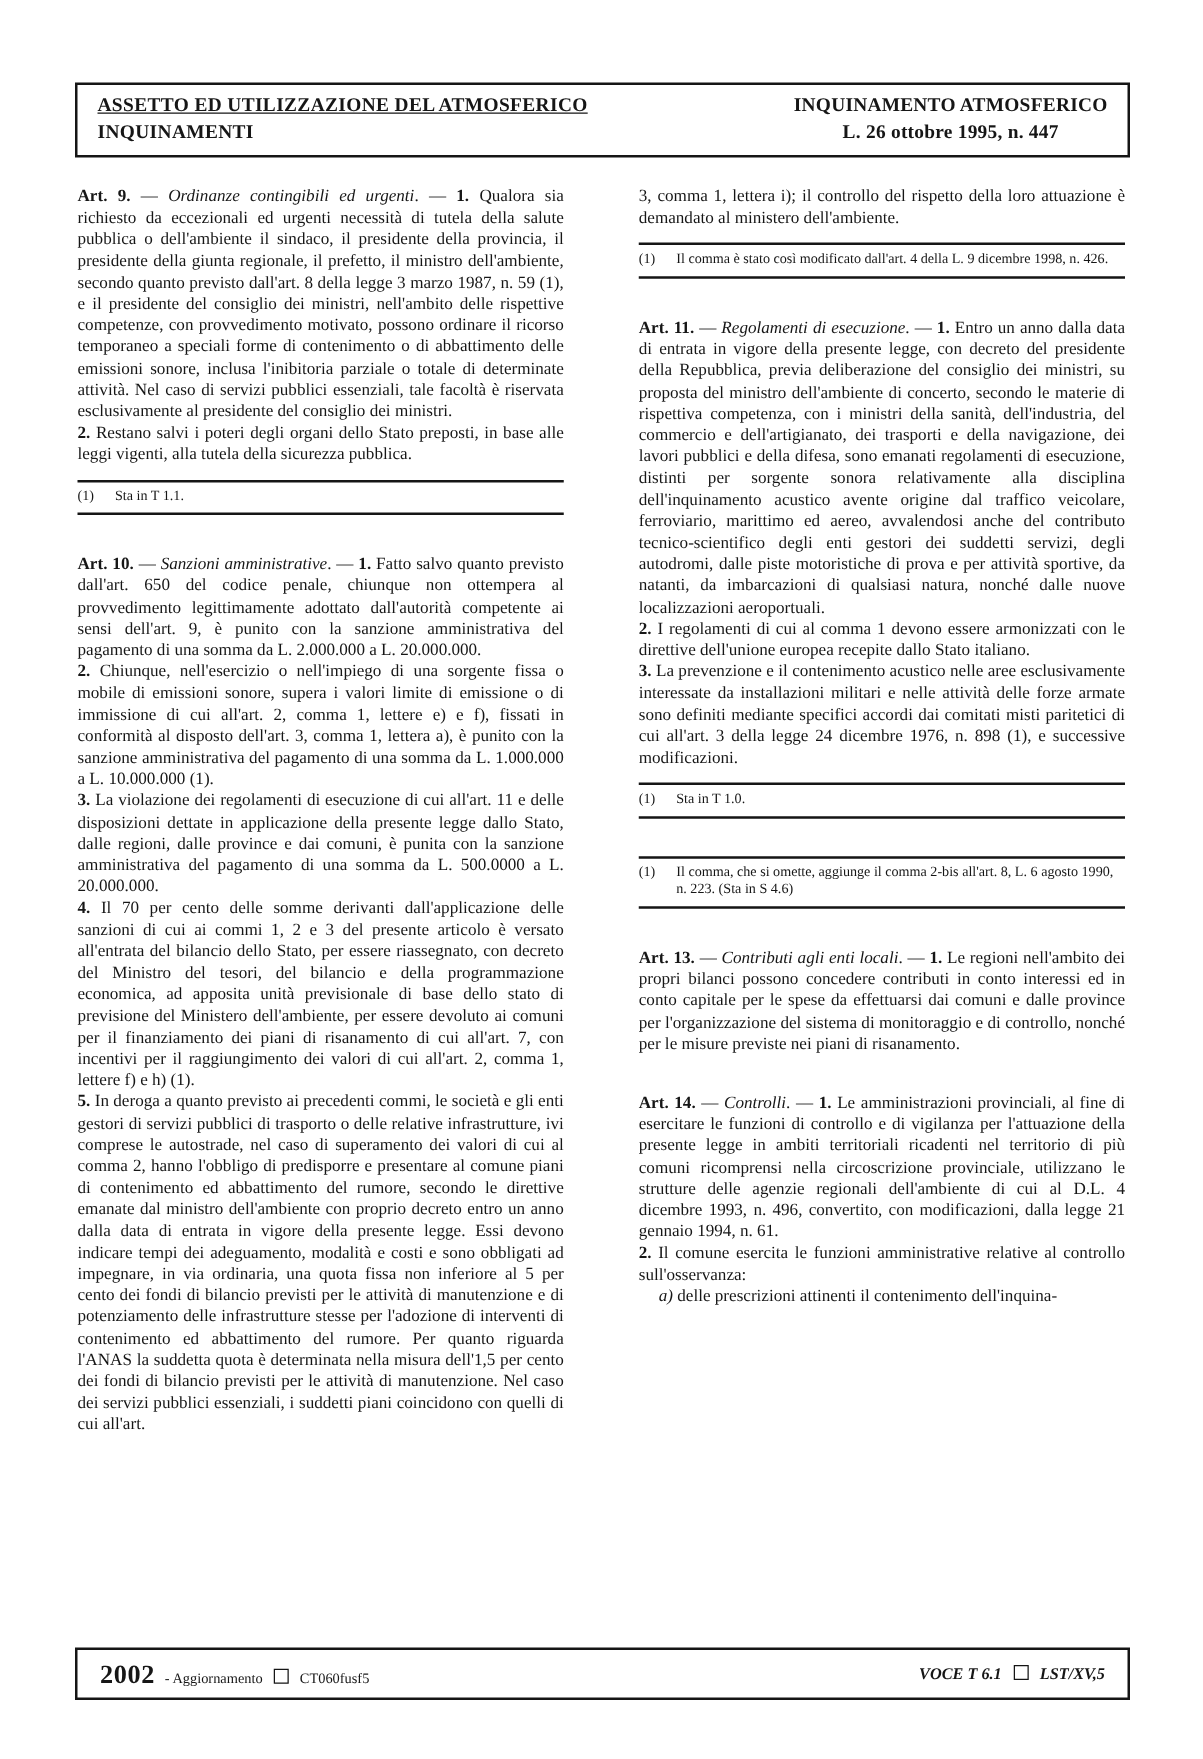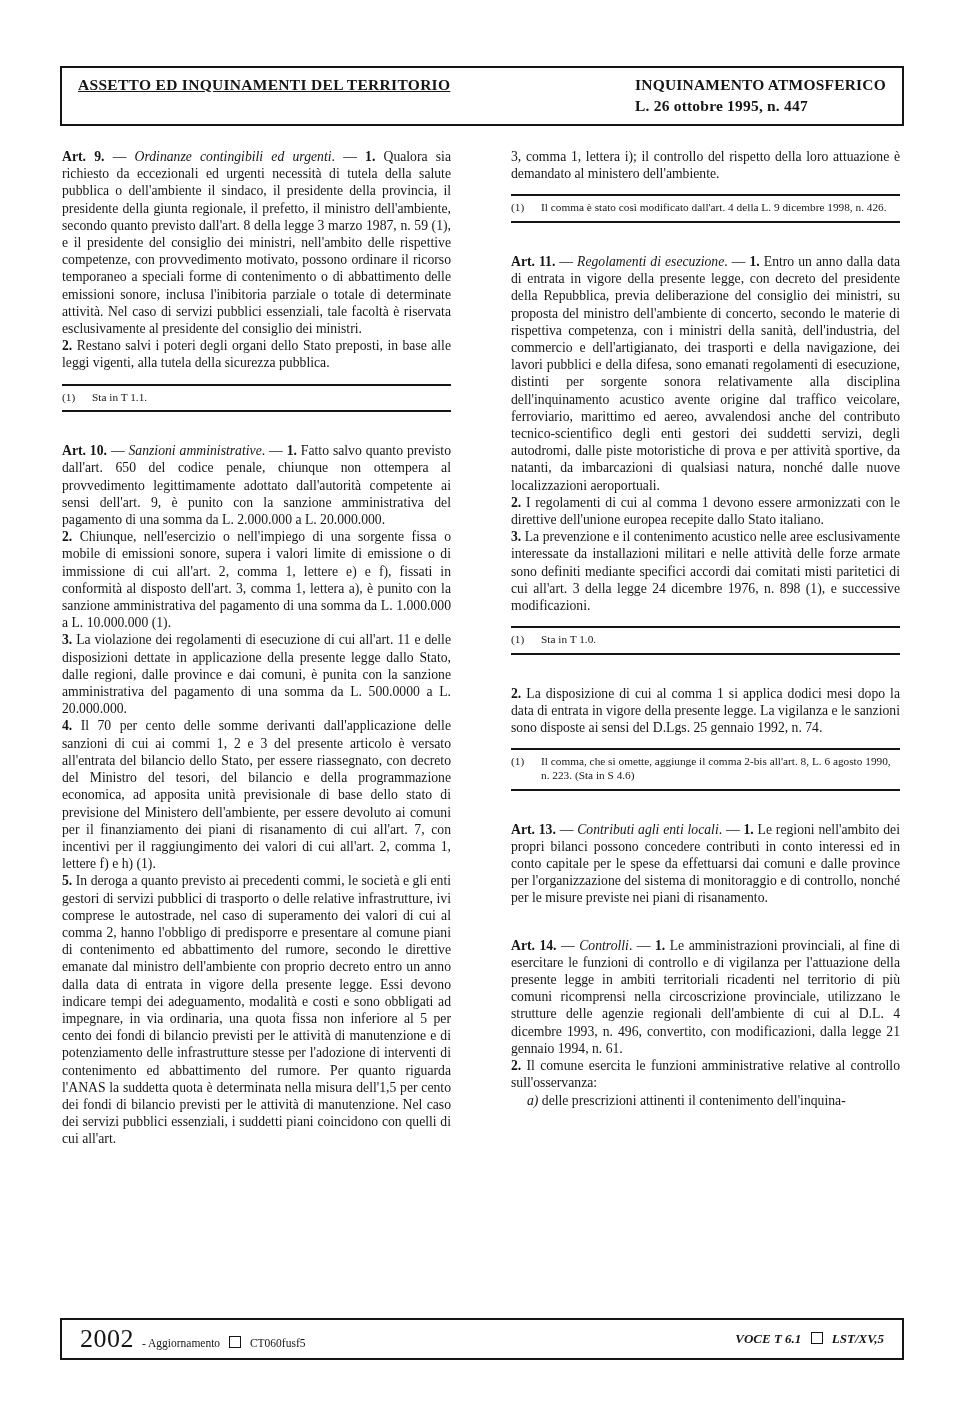--- a/index.html
+++ b/index.html
@@ -10,21 +10,21 @@
   }
   
   .header-box {
     position:absolute; left:60px; right:58px; top:66px;
     border:2.5px solid #151515; box-sizing:border-box;
     display:flex; justify-content:space-between; align-items:flex-start;
     padding:6px 16px 8px 16px; background:#fff;
   }
   .header-left .h1 { font-weight:bold; font-size:15.5px; line-height:21px; letter-spacing:.3px; text-decoration:underline; }
   .header-left .h2 { font-weight:bold; font-size:15.5px; line-height:21px; letter-spacing:.3px; }
-  .header-right { text-align:left; }
+  .header-right { text-align:center; }
   .header-right div { font-weight:bold; font-size:15.5px; line-height:21px; letter-spacing:.2px; }
   
   .columns {
     position:absolute; top:148px; left:62px; width:838px;
     display:flex; gap:60px;
   }
   .column {
     width:398px; text-align:justify; font-size:13.7px; line-height:17.2px;
     hyphens:auto; -webkit-hyphens:auto;
   }
@@ -42,36 +42,37 @@
   .fn-marker { flex:0 0 30px; }
   .fn-text { flex:1; }
   
   .footer-box {
     position:absolute; left:60px; right:58px; top:1318px; height:42px;
     border:2.5px solid #151515; box-sizing:border-box; background:#fff;
     display:flex; justify-content:space-between; align-items:center;
     padding:0 18px;
   }
   .footer-left { font-size:11.5px; white-space:nowrap; }
-  .f-year { font-weight:normal; font-size:26px; letter-spacing:.5px; margin-right:5px; }
+  .f-year { font-weight:bold; font-size:21px; letter-spacing:.5px; margin-right:5px; }
   .footer-right { font-weight:bold; font-size:13px; white-space:nowrap;font-style:italic; }
   .sq {
     display:inline-block; width:10px; height:10px;
     border:1.5px solid #151515; margin:0 6px; vertical-align:-1px;
     background:#fff;
   }
 </style>
 </head>
 <body>
 
 <div class="page">
 
   <div class="header-box">
     <div class="header-left">
-      <div class="h1">ASSETTO ED INQUINAMENTI DEL TERRITORIO</div>
+      <div class="h1">ASSETTO ED UTILIZZAZIONE DEL ATMOSFERICO</div>
+      <div class="h2">INQUINAMENTI</div>
     </div>
     <div class="header-right">
       <div>INQUINAMENTO ATMOSFERICO</div>
       <div>L. 26 ottobre 1995, n. 447</div>
     </div>
   </div>
 
   <div class="columns">
     <div class="column">
         <section class="section">
@@ -101,21 +102,20 @@
         <section class="section">
           <p class="para"><span class="b">Art. 11.</span><span> — </span><span class="i">Regolamenti di esecuzione</span><span>. — </span><span class="b">1.</span><span> Entro un anno dalla data di entrata in vigore della presente legge, con decreto del presidente della Repubblica, previa deliberazione del consiglio dei ministri, su proposta del ministro dell'ambiente di concerto, secondo le materie di rispettiva competenza, con i ministri della sanità, dell'industria, del commercio e dell'artigianato, dei trasporti e della navigazione, dei lavori pubblici e della difesa, sono emanati regolamenti di esecuzione, distinti per sorgente sonora relativamente alla disciplina dell'inquinamento acustico avente origine dal traffico veicolare, ferroviario, marittimo ed aereo, avvalendosi anche del contributo tecnico-scientifico degli enti gestori dei suddetti servizi, degli autodromi, dalle piste motoristiche di prova e per attività sportive, da natanti, da imbarcazioni di qualsiasi natura, nonché dalle nuove localizzazioni aeroportuali.</span></p>
           <p class="para"><span class="b">2.</span><span> I regolamenti di cui al comma 1 devono essere armonizzati con le direttive dell'unione europea recepite dallo Stato italiano.</span></p>
           <p class="para"><span class="b">3.</span><span> La prevenzione e il contenimento acustico nelle aree esclusivamente interessate da installazioni militari e nelle attività delle forze armate sono definiti mediante specifici accordi dai comitati misti paritetici di cui all'art. 3 della legge 24 dicembre 1976, n. 898 (1), e successive modificazioni.</span></p>
           <div class="footnote">
             <span class="fn-marker">(1)</span>
             <span class="fn-text">Sta in T 1.0.</span>
           </div>
         </section>
         <section class="section">
-          <p class="para"><span class="b">2.</span><span> La disposizione di cui al comma 1 si applica dodici mesi dopo la data di entrata in vigore della presente legge. La vigilanza e le sanzioni sono disposte ai sensi del D.Lgs. 25 gennaio 1992, n. 74.</span></p>
           <div class="footnote">
             <span class="fn-marker">(1)</span>
             <span class="fn-text">Il comma, che si omette, aggiunge il comma 2-bis all'art. 8, L. 6 agosto 1990, n. 223. (Sta in S 4.6)</span>
           </div>
         </section>
         <section class="section">
           <p class="para"><span class="b">Art. 13.</span><span> — </span><span class="i">Contributi agli enti locali</span><span>. — </span><span class="b">1.</span><span> Le regioni nell'ambito dei propri bilanci possono concedere contributi in conto interessi ed in conto capitale per le spese da effettuarsi dai comuni e dalle province per l'organizzazione del sistema di monitoraggio e di controllo, nonché per le misure previste nei piani di risanamento.</span></p>
         </section>
         <section class="section">
           <p class="para"><span class="b">Art. 14.</span><span> — </span><span class="i">Controlli</span><span>. — </span><span class="b">1.</span><span> Le amministrazioni provinciali, al fine di esercitare le funzioni di controllo e di vigilanza per l'attuazione della presente legge in ambiti territoriali ricadenti nel territorio di più comuni ricomprensi nella circoscrizione provinciale, utilizzano le strutture delle agenzie regionali dell'ambiente di cui al D.L. 4 dicembre 1993, n. 496, convertito, con modificazioni, dalla legge 21 gennaio 1994, n. 61.</span></p>

